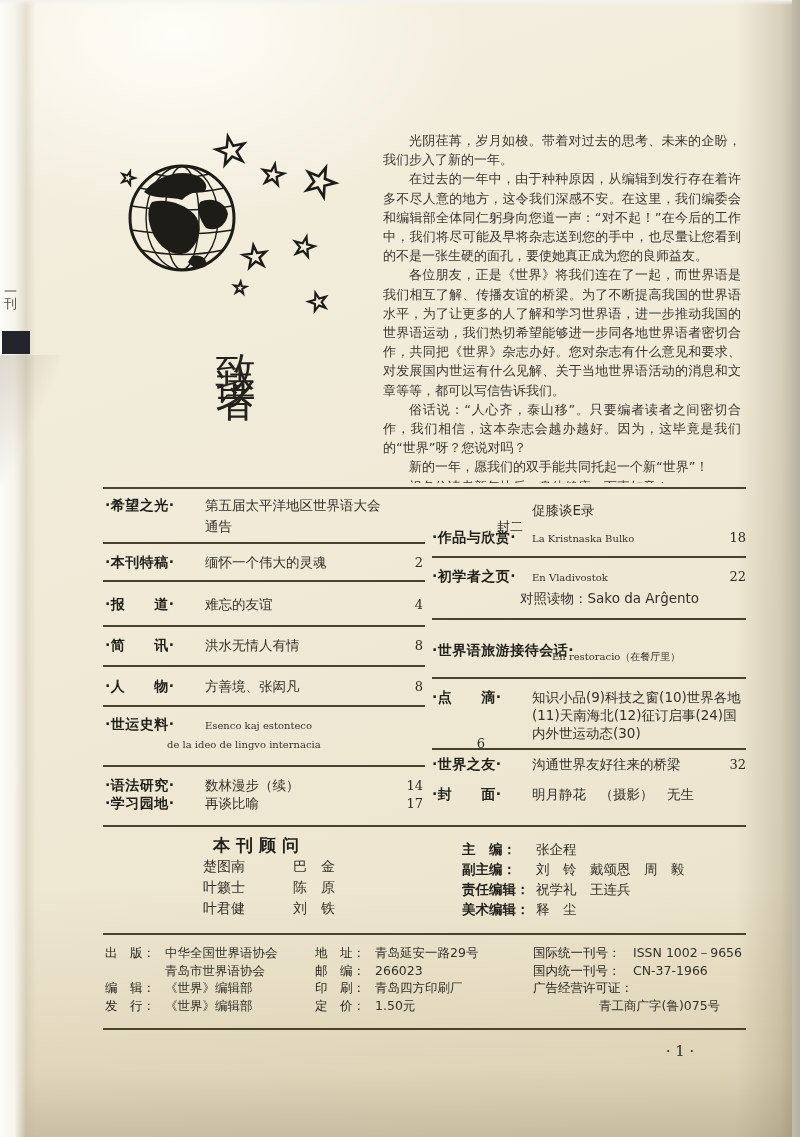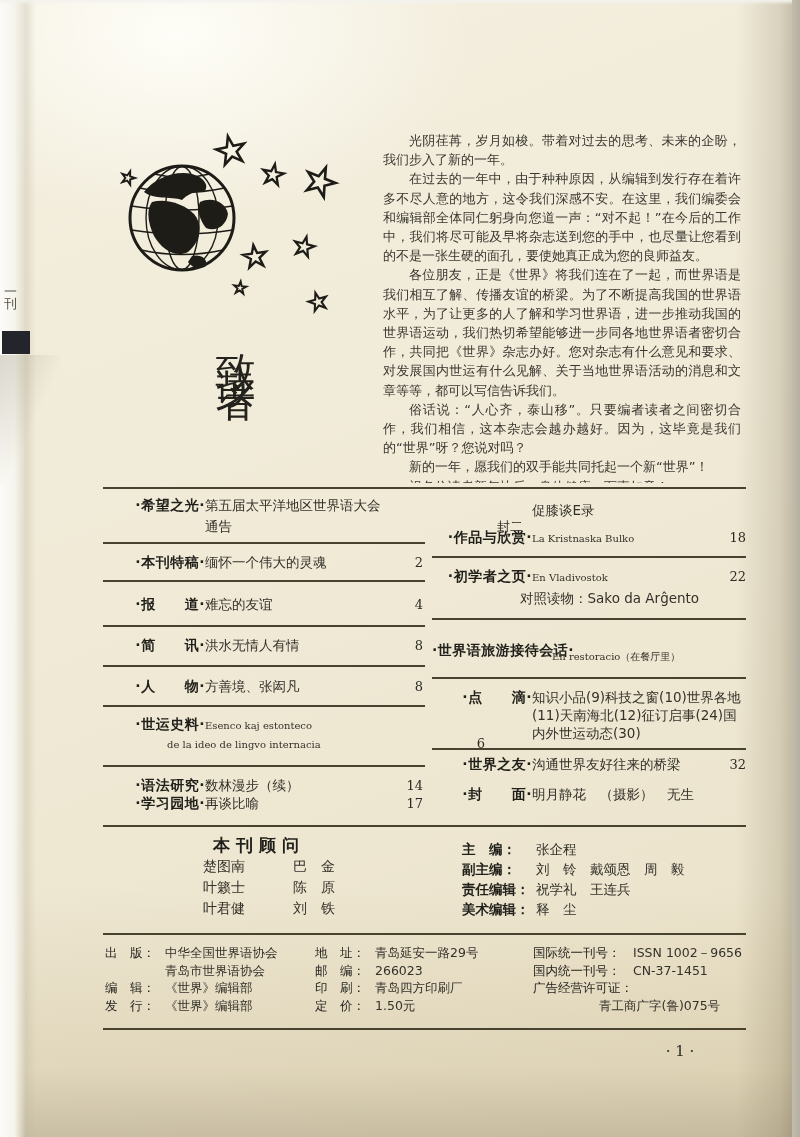--- a/index.html
+++ b/index.html
@@ -34,21 +34,21 @@
   .letter p{margin:0;text-indent:2em;}
   
   .rf,.rl,.rr{position:absolute;height:2px;background:#47432f;}
   .rf{left:103px;width:643px;}
   .rl{left:103px;width:322px;}
   .rr{left:432px;width:314px;}
   
   .tl{position:absolute;left:105px;width:318px;display:flex;align-items:baseline;
     font-size:13.5px;color:#34312a;}
   .tl.r{left:432px;width:314px;}
-  .cat{flex:none;width:100px;font-weight:bold;font-size:14px;color:#201f1a;letter-spacing:.5px;text-align:right;}
+  .cat{flex:none;width:100px;font-weight:bold;font-size:14px;color:#201f1a;letter-spacing:.5px;}
   .cat.wide{width:auto;margin-top:12px;}
   .tt{flex:1;}
   .lat{font-family:"DejaVu Serif",serif;font-size:10px;}
   .pg{flex:none;margin-left:6px;font-family:"DejaVu Serif",serif;font-size:13px;color:#2c2a24;}
   .ind0{padding-left:100px;}
   .ind1{padding-left:62px;}
   .ind2{padding-left:120px;}
   .multi .tt{line-height:18px;}
   
   .adv-title{position:absolute;left:213px;top:834px;font-size:17px;font-weight:bold;
@@ -307,21 +307,21 @@
     </div>
   </div>
 
   <div class="pub pub3">
     <div class="prow">
       <span class="plabel">国际统一刊号：</span>
       <span>ISSN 1002－9656</span>
     </div>
     <div class="prow">
       <span class="plabel">国内统一刊号：</span>
-      <span>CN-37-1451</span>
+      <span>CN-37-1966</span>
     </div>
     <div class="prow">
       <span class="plabel" style="width:auto">广告经营许可证：</span>
     </div>
     <div class="prow pindent">
       <span>青工商广字(鲁)075号</span>
     </div>
   </div>
 
   <div class="pageno">· 1 ·</div>

